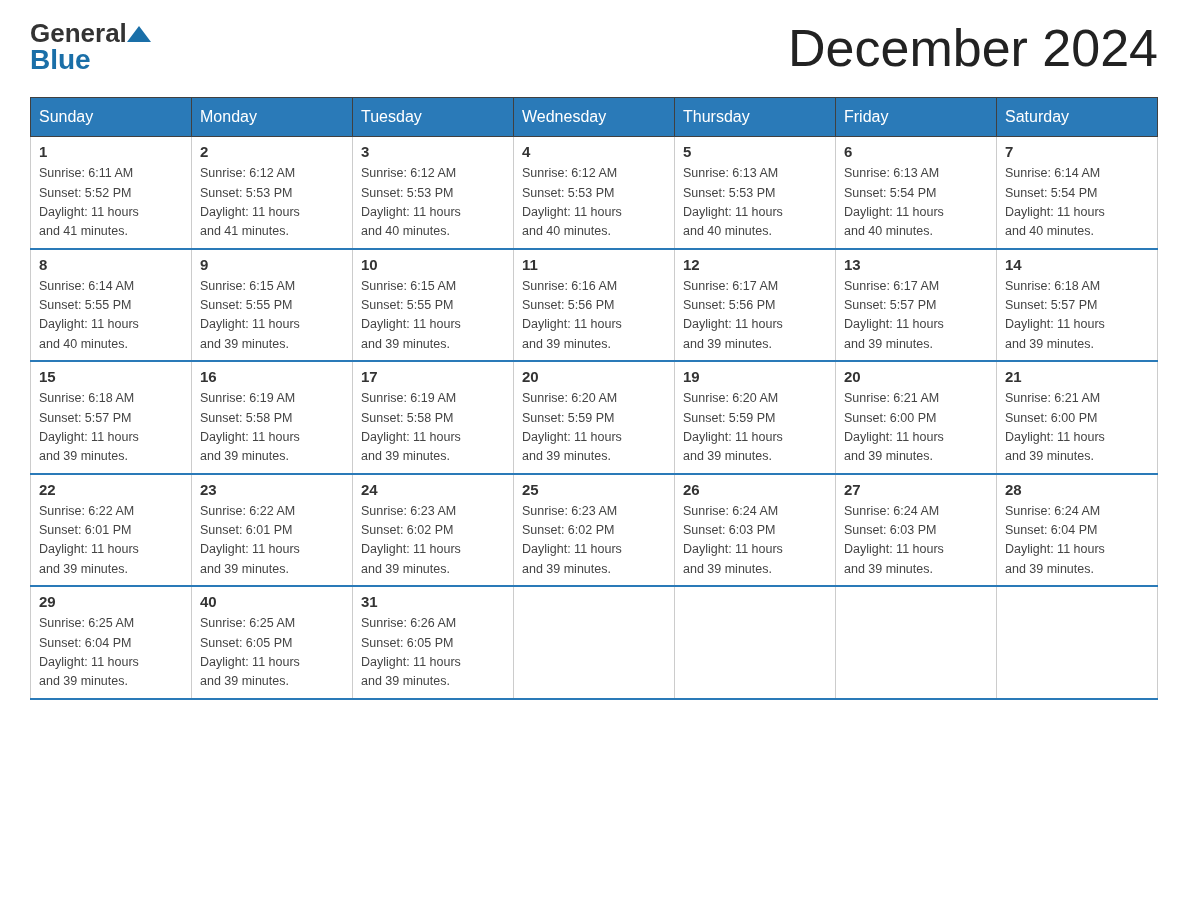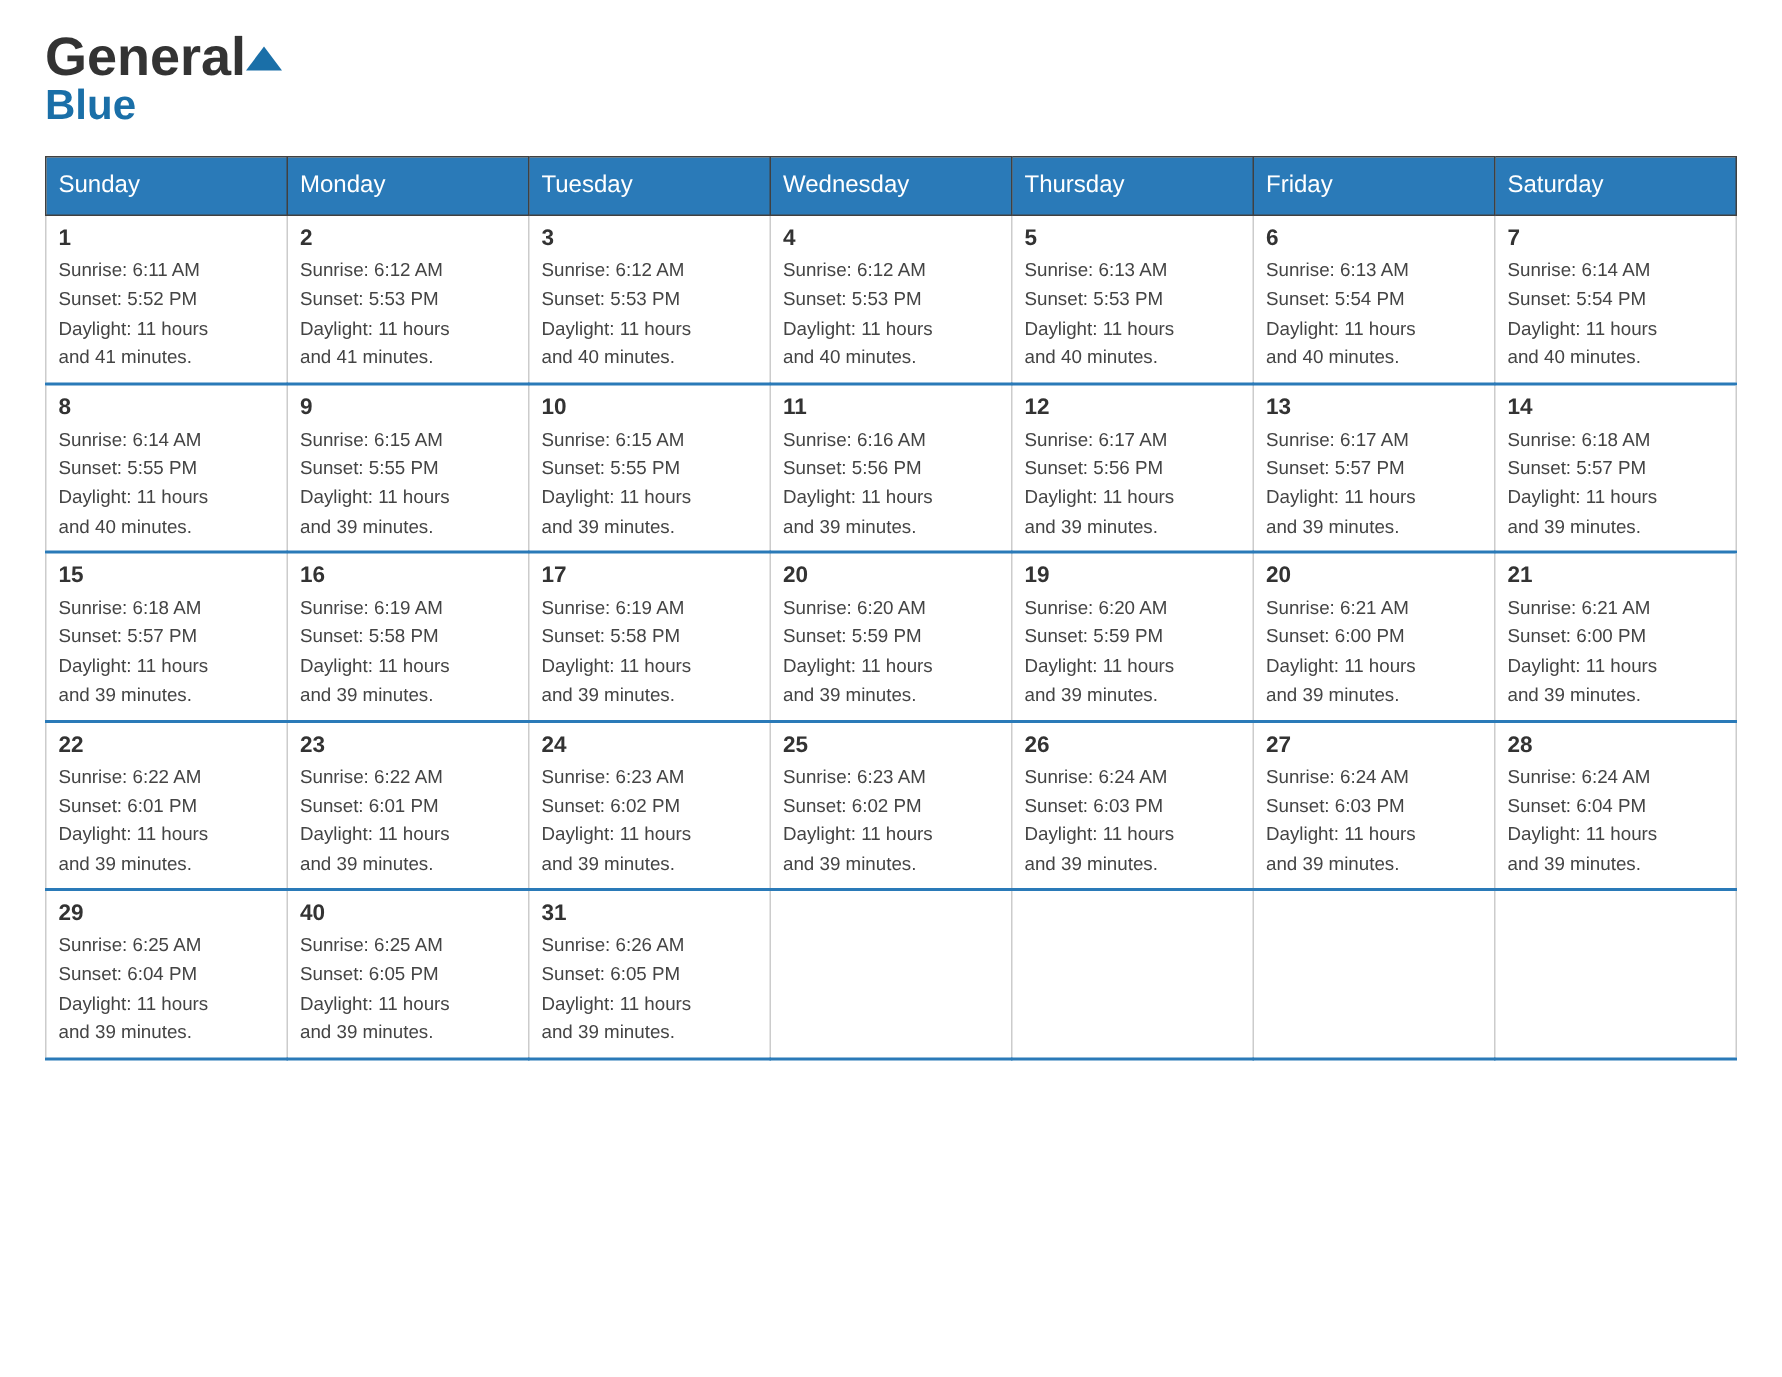--- a/index.html
+++ b/index.html
@@ -65,21 +65,21 @@
       color: #444;
       line-height: 1.55;
     }
     .empty-cell {
       background: #fff;
     }
     .logo-block {
       line-height: 1;
     }
     .logo-line1 {
-      font-size: 36px;
+      font-size: 26px;
       font-weight: bold;
       color: #333;
     }
     .logo-line1 .tri {
       display: inline-block;
       width: 0; height: 0;
       border-left: 12px solid transparent;
       border-right: 12px solid transparent;
       border-bottom: 16px solid #1a6fa8;
       vertical-align: middle;
@@ -97,20 +97,21 @@
 <div class="header">
   <div class="logo-block">
     <div class="logo-line1">
       <span>General</span><span class="tri"></span>
     </div>
     <div class="logo-line2">
       <span>Blue</span>
     </div>
   </div>
   <div class="title-block">
+    <h1>December 2024</h1>
   </div>
 </div>
 
 <table class="calendar">
   <thead>
     <tr>
       <th><span>Sunday</span></th>
       <th><span>Monday</span></th>
       <th><span>Tuesday</span></th>
       <th><span>Wednesday</span></th>

